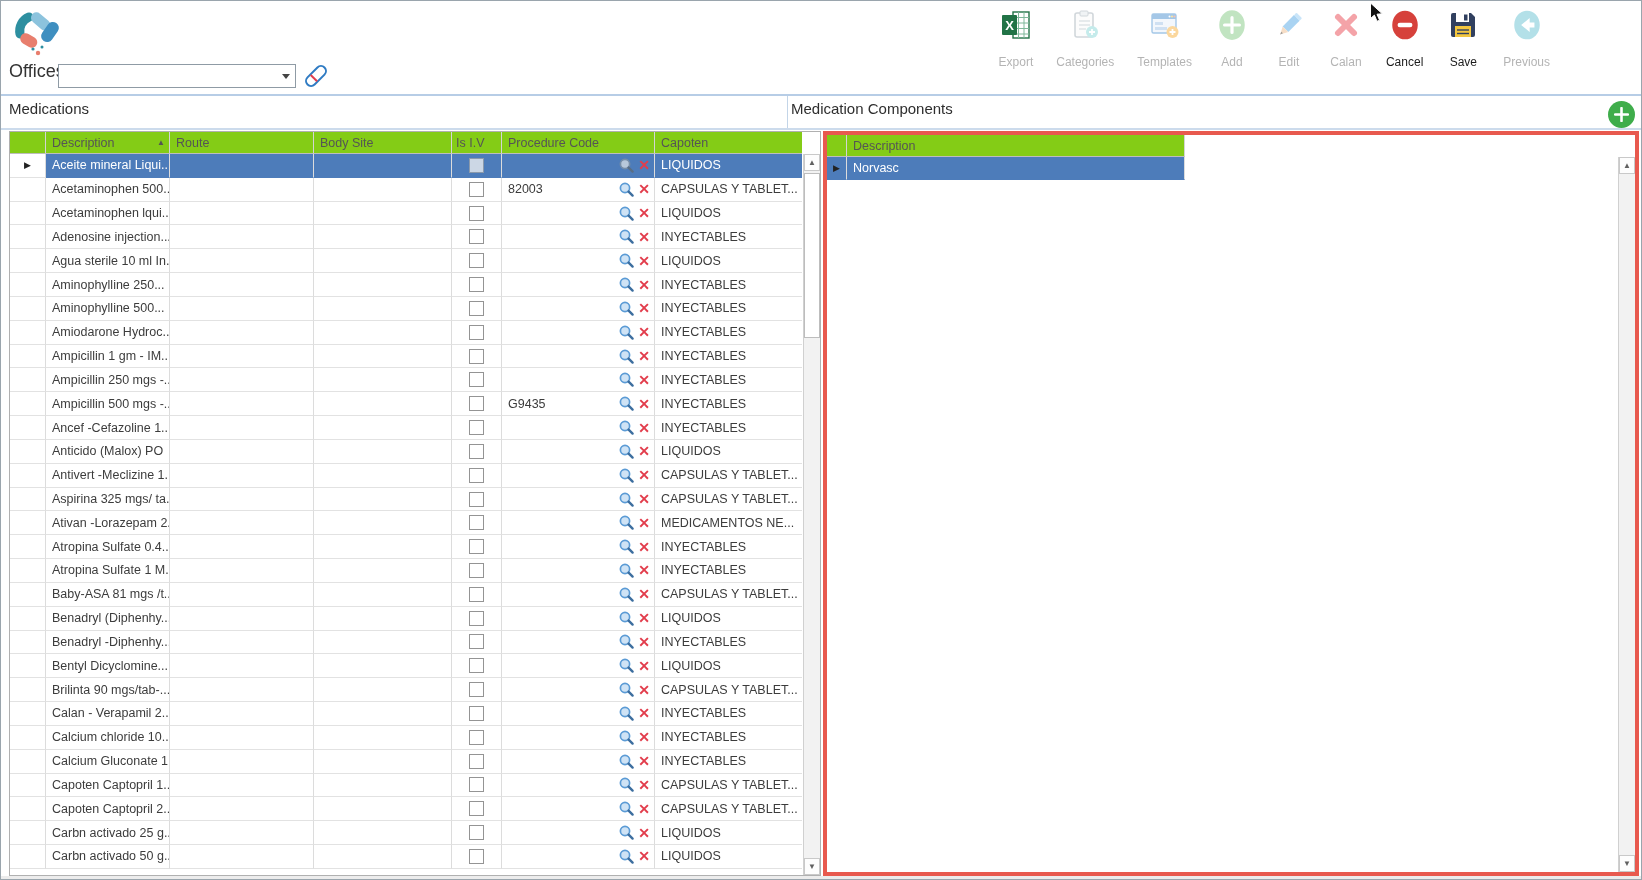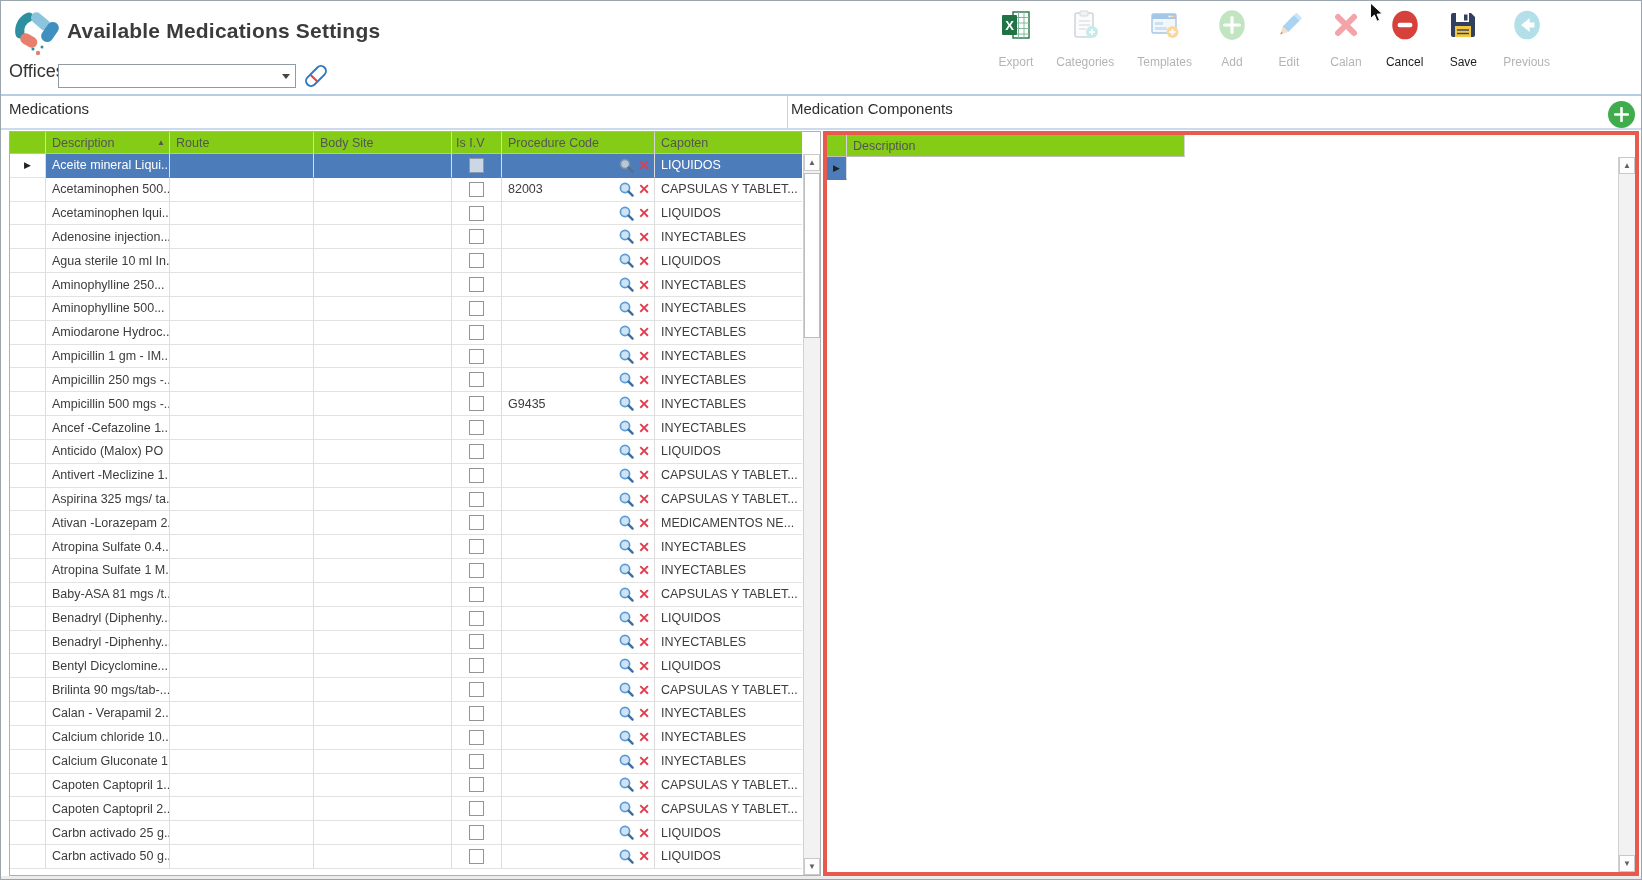--- a/index.html
+++ b/index.html
@@ -106,21 +106,20 @@
     <g transform="rotate(-55 36 23)">
         <rect x="25" y="17" width="22" height="12" rx="6" fill="#3f8fc0"></rect>
       </g>
     <g transform="rotate(30 15 31)">
         <rect x="6" y="26" width="18" height="11" rx="5.5" fill="#e87e6d"></rect>
       </g>
     <circle cx="19" cy="40" r="1.6" fill="#2d8fa0"></circle>
     <circle cx="24" cy="44" r="2.2" fill="#e87e6d"></circle>
     <circle cx="28" cy="38" r="1.5" fill="#2d8fa0"></circle>
   </svg>
-  <div class="app-title">Available Medications Settings</div>
 
   <div class="offices-label">Offices:</div>
   <div class="offices-combo">
     <span class="combo-value"></span>
     <span class="combo-btn">
         <span class="combo-arrow"></span>
       </span>
   </div>
   <svg class="eraser" viewBox="0 0 32 32">
     <g transform="rotate(-45 16 16)">
@@ -834,20 +833,21 @@
   <div class="comp-grid">
     <div class="comp-header">
       <div class="cell hcell ccol-ind"></div>
       <div class="cell hcell ccol-desc">Description</div>
     </div>
     <div class="comp-body">
         <div class="grid-row selected">
           <div class="cell ccol-ind">
             <span class="tri">▶</span>
           </div>
+          <div class="cell ccol-desc">Norvasc</div>
         </div>
       </div>
     <div class="vscroll">
       <div class="sb-btn sb-up">▲</div>
       <div class="sb-btn sb-down">▼</div>
     </div>
   </div>
 
   <div class="bottom-strip"></div>
 

